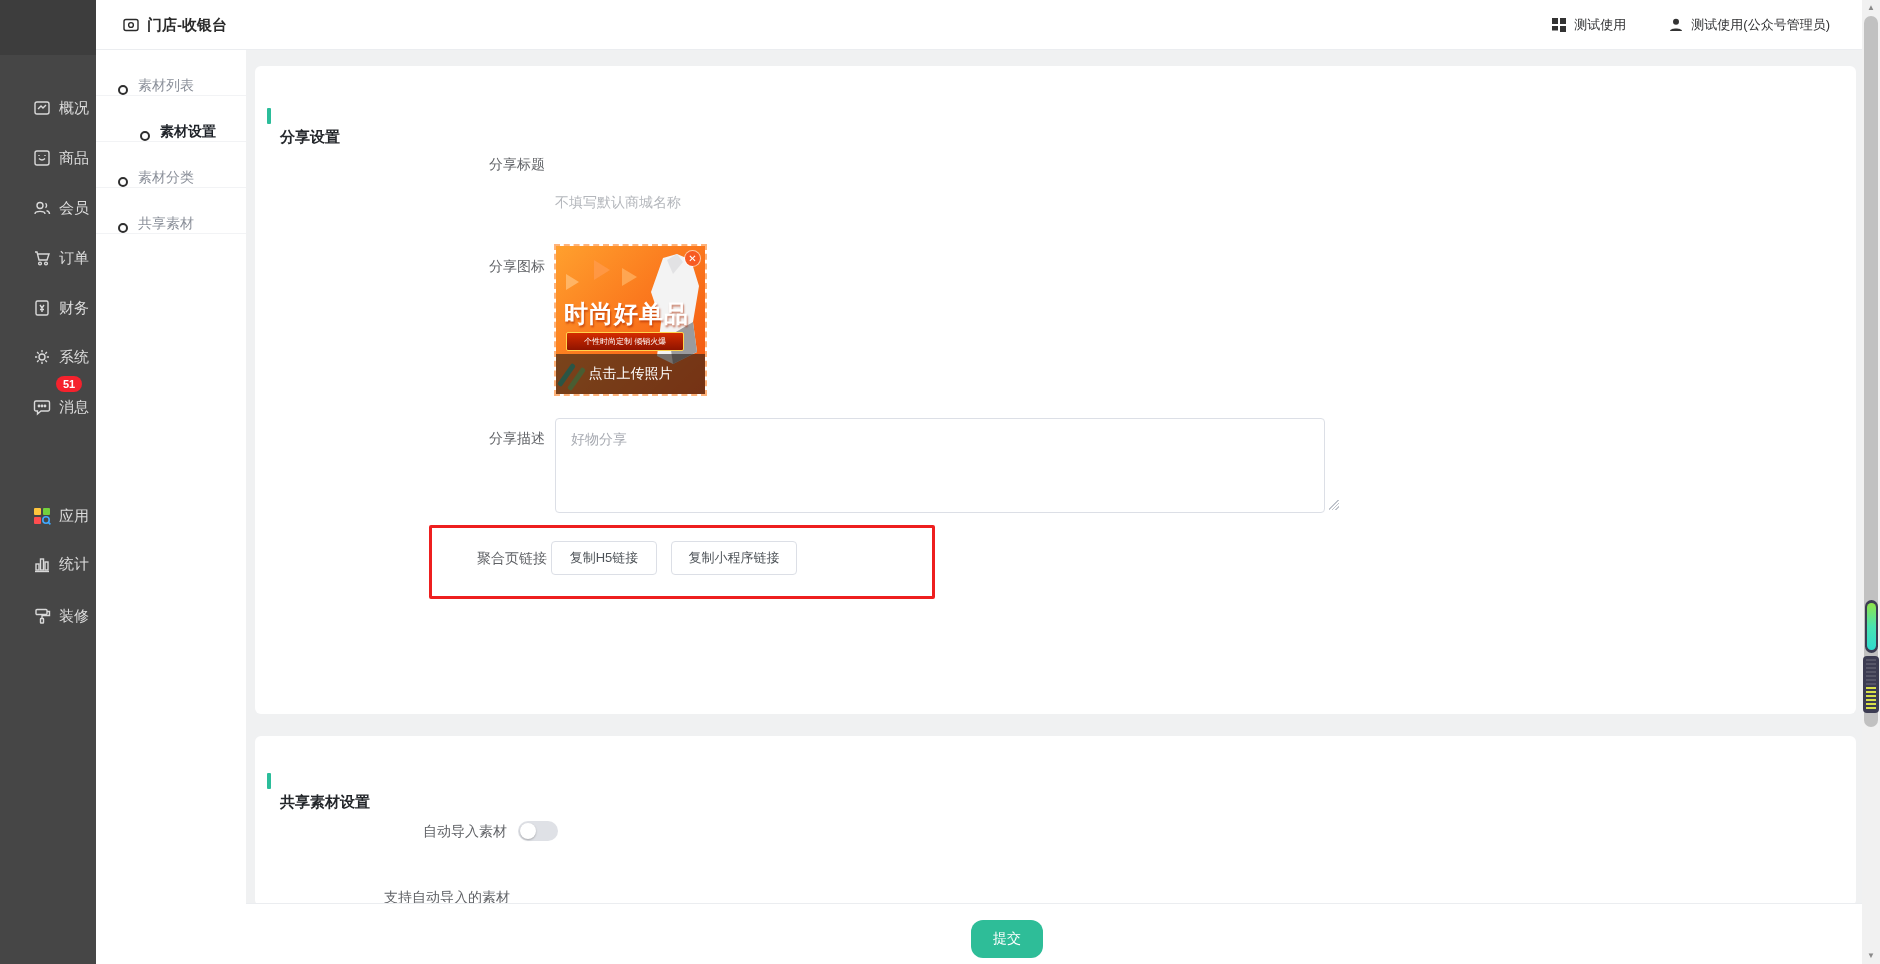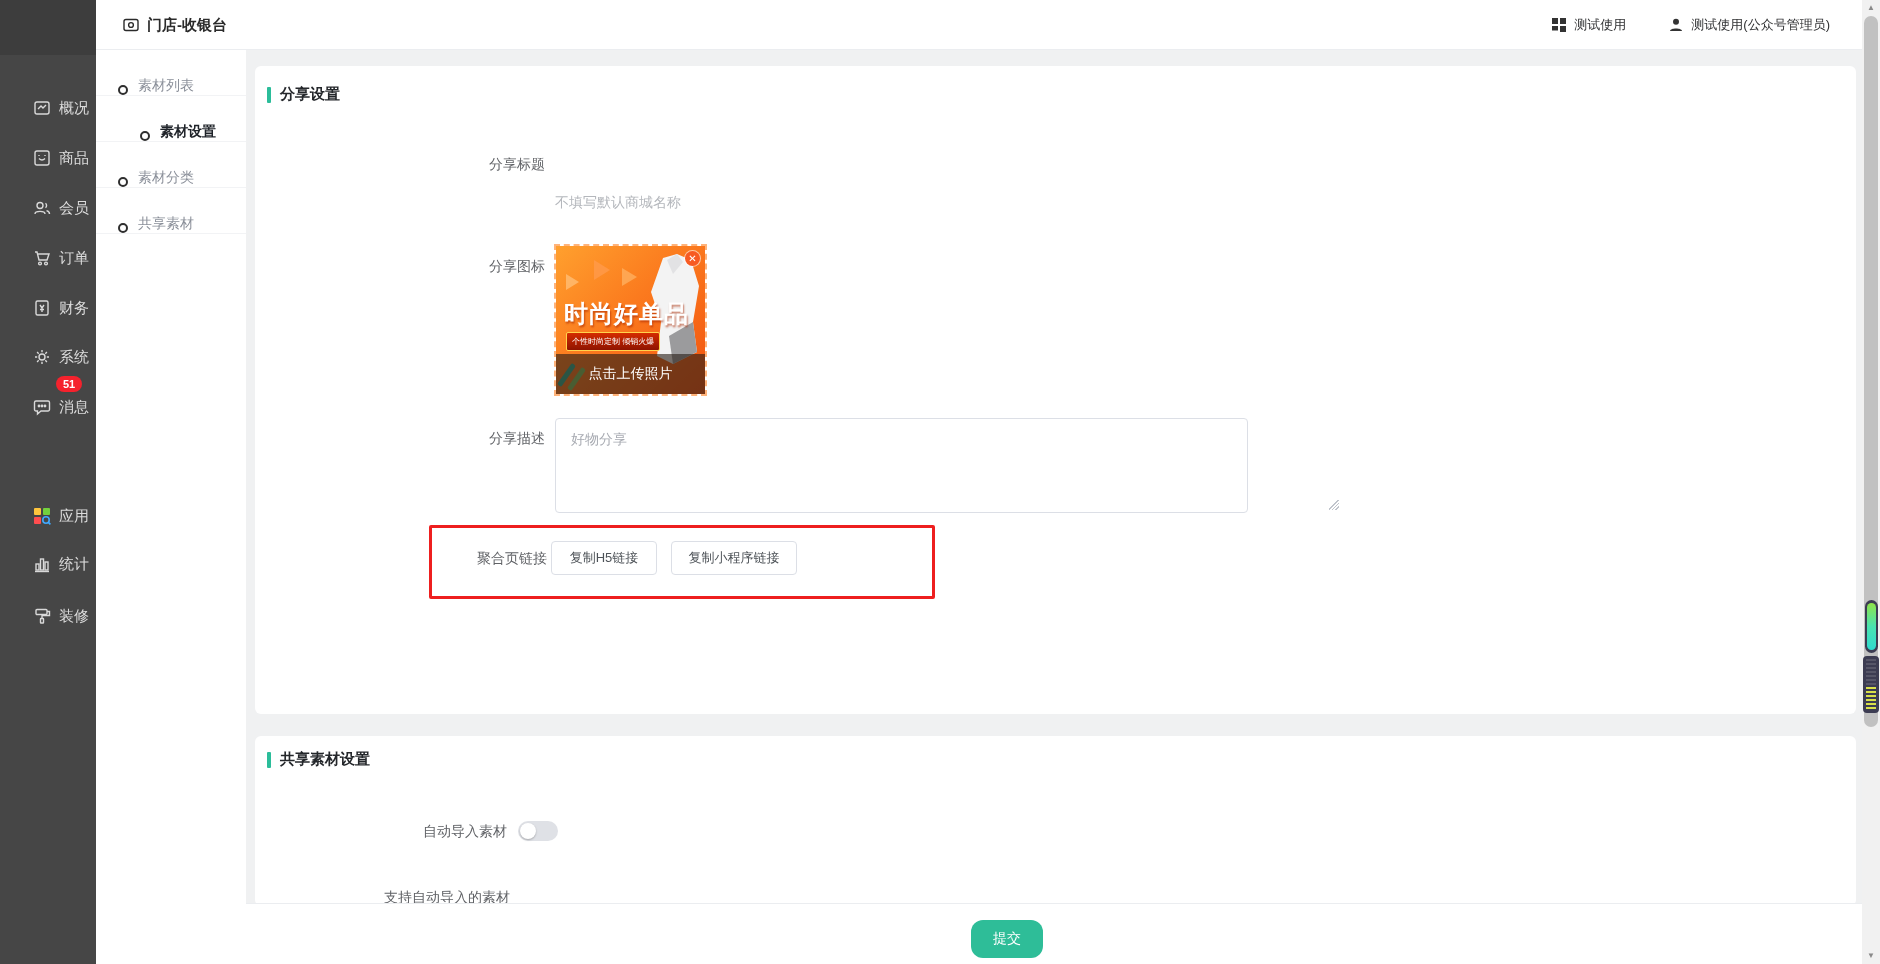--- a/index.html
+++ b/index.html
@@ -28,37 +28,37 @@
   .header-title { position:absolute; left:26px; top:0; height:50px; display:flex; align-items:center; gap:7px;
                   font-size:15px; font-weight:bold; color:#2b2b2b; }
   .header-right { position:absolute; right:50px; top:0; height:50px; display:flex; align-items:center; gap:42px; }
   .header-chip { display:flex; align-items:center; gap:7px; font-size:13px; color:#303133; cursor:pointer; }
   
   .card { position:absolute; background:#fff; border-radius:6px; }
   .card1 { left:255px; top:66px; width:1601px; height:648px; }
   .card2 { left:255px; top:736px; width:1601px; height:170px; overflow:hidden; }
   .section-head { position:absolute; display:flex; align-items:center; gap:9px; }
   .section-bar { width:4px; height:16px; background:#2bbd9a; border-radius:1px; }
-  .section-title { font-size:15px; font-weight:bold; color:#24272b; }
+  .section-title { font-size:15px; font-weight:bold; color:#24272b;margin-top:43px; }
   .form-label { position:absolute; width:180px; text-align:right; font-size:14px; color:#606266; }
   .hint { position:absolute; font-size:14px; color:#b4b7bc; }
   .text-input { position:absolute; border:1px solid #dcdfe6; border-radius:4px; background:#fff;
                 font-size:14px; color:#a8abb2; cursor:text; }
   
   .upload-wrap { position:absolute; left:299px; top:178px; width:153px; height:152px;
                  border:2px dashed #ffb37a; cursor:pointer; }
   .upload-img { position:absolute; inset:0; overflow:hidden;
                 background:linear-gradient(135deg,#ffa02e 0%,#fb7a1e 45%,#f2530f 100%); }
   .arrow-deco { position:absolute; width:0; height:0; border-style:solid; opacity:.75; }
   .a1 { left:10px; top:28px; border-width:8px 0 8px 13px; border-color:transparent transparent transparent #ffc07a; }
   .a2 { left:38px; top:14px; border-width:10px 0 10px 16px; border-color:transparent transparent transparent #ff9b4d; }
   .a3 { left:66px; top:22px; border-width:9px 0 9px 15px; border-color:transparent transparent transparent #ffb163; }
   .img-headline { position:absolute; left:8px; top:52px; color:#fff; font-weight:bold; font-size:24px;
                   text-shadow:1px 2px 2px rgba(170,40,0,.6); letter-spacing:1px; }
-  .img-subline { position:absolute; left:10px; top:86px; font-size:8px; color:#fff; padding:3px 5px;
+  .img-subline { position:absolute; left:10px; top:86px; font-size:8px; color:#fff; padding:3px 17px;
                  background:linear-gradient(#d42b00,#8f1400); border:1px solid #ffd34d; border-radius:2px; }
   .pencil { position:absolute; width:5px; height:26px; border-radius:2px; transform:rotate(35deg); }
   .p1 { left:8px; bottom:6px; background:#2fae8f; }
   .p2 { left:18px; bottom:2px; background:#7fc35c; }
   .shirt-svg { position:absolute; right:-6px; top:6px; }
   .upload-overlay { position:absolute; left:0; right:0; bottom:0; height:40px; background:rgba(40,30,25,.62);
                     color:#fff; font-size:14px; display:flex; align-items:center; justify-content:center; }
   .img-close { position:absolute; right:5px; top:5px; width:15px; height:15px; border-radius:50%;
                background:#f75b22; color:#fff; font-size:10px; line-height:15px; text-align:center; cursor:pointer;
                box-shadow:0 0 0 1px rgba(255,255,255,.6); }
@@ -261,21 +261,21 @@
       <span class="img-headline">时尚好单品</span>
       <span class="img-subline">个性时尚定制 倾销火爆</span>
       <span class="pencil p1"></span>
       <span class="pencil p2"></span>
       <div class="upload-overlay">点击上传照片</div>
     </div>
     <div class="img-close">✕</div>
   </div>
 
   <div class="form-label" style="left:110px; top:362px; height:20px; line-height:20px;">分享描述</div>
-  <div class="text-input textarea" style="left:300px; top:352px; width:693px; height:95px;">好物分享</div>
+  <div class="text-input textarea" style="left:300px; top:352px; width:770px; height:95px;">好物分享</div>
   <div class="resize-grip" style="position:absolute; left:1074px; top:434px;"></div>
 
   <div class="red-box">
     <div class="form-label">聚合页链接</div>
     <div class="ghost-btn" style="left:119px; width:106px;">复制H5链接</div>
     <div class="ghost-btn" style="left:239px; width:126px;">复制小程序链接</div>
   </div>
 </div>
 
 <div class="card card2">

